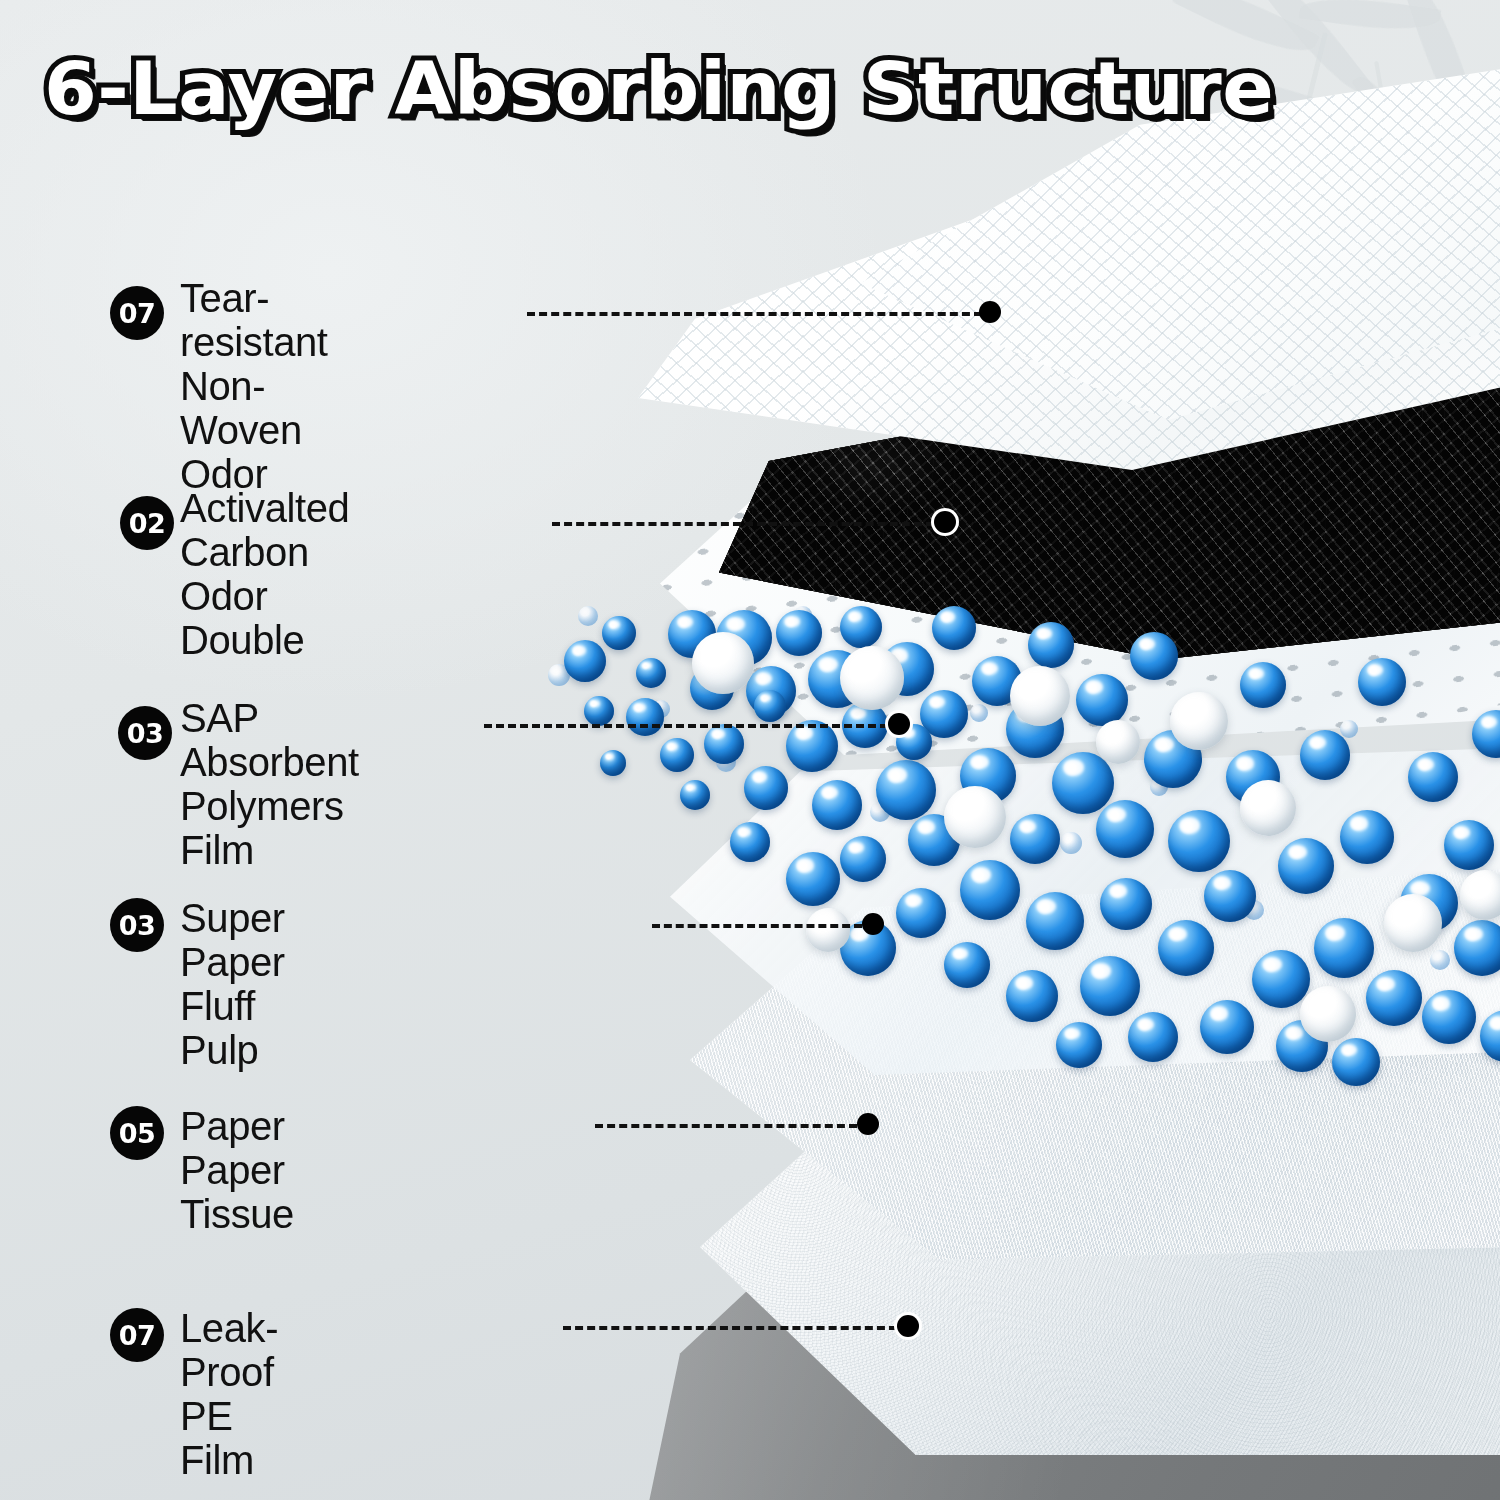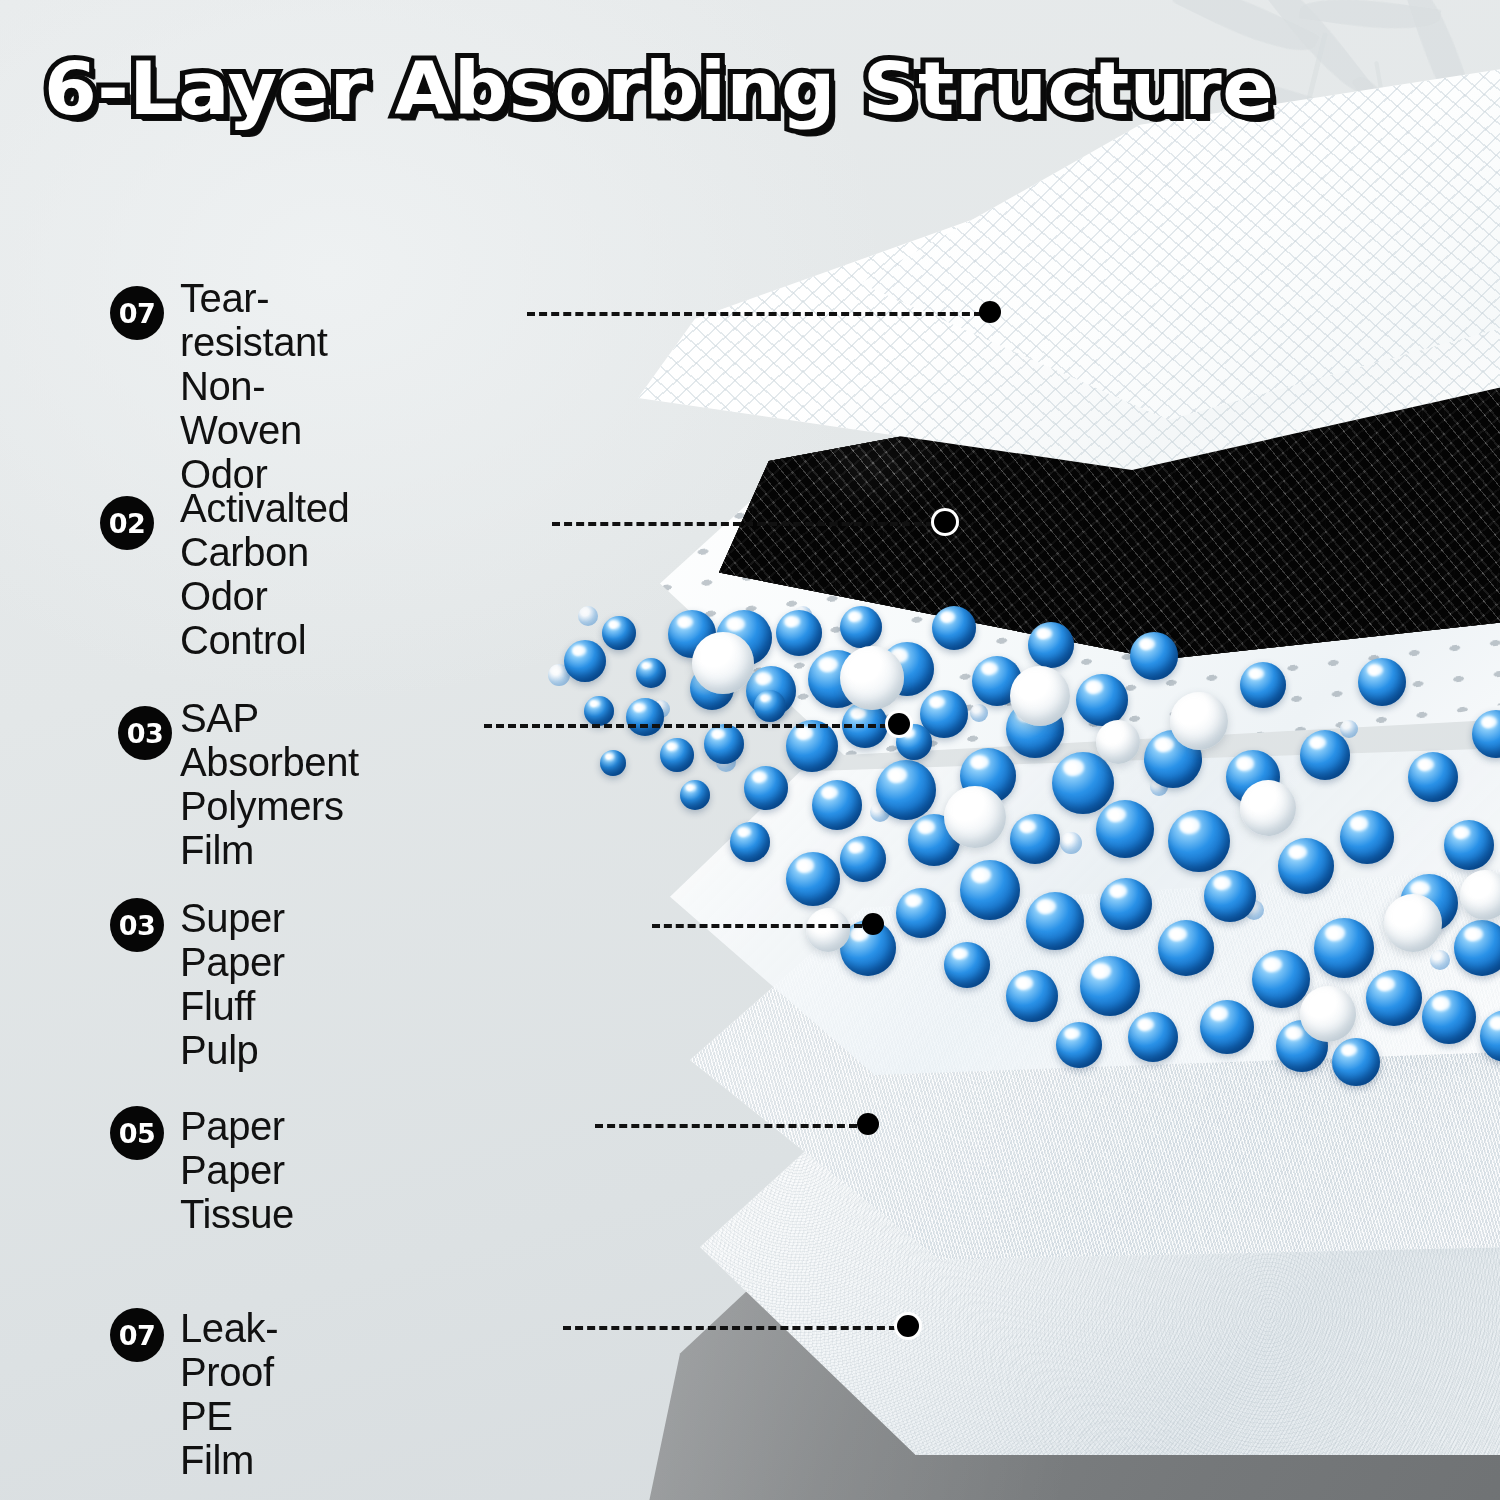--- a/index.html
+++ b/index.html
@@ -381,23 +381,23 @@
 
   <div id="callouts">
       <div class="callout">
         <div class="badge" style="left: 110px; top: 286px;">07</div>
         <div class="label" style="left: 180px; top: 276px;">Tear-resistant
 Non-Woven Odor</div>
         <div class="leader" style="left: 527px; top: 312px; width: 455px;"></div>
         <div class="dot" style="left: 979px; top: 301px;"></div>
       </div>
       <div class="callout">
-        <div class="badge" style="left: 100px; top: 496px; text-align: center;">02</div>
+        <div class="badge" style="left: 120px; top: 496px; text-align: center;">02</div>
         <div class="label" style="left: 180px; top: 486px;">Activalted Carbon
-Odor Control</div>
+Odor Double</div>
         <div class="leader" style="left: 552px; top: 522px; width: 382px;"></div>
         <div class="dot ring" style="left: 934px; top: 511px;"></div>
       </div>
       <div class="callout">
         <div class="badge" style="left: 118px; top: 706px;">03</div>
         <div class="label" style="left: 180px; top: 696px;">SAP Absorbent
 Polymers Film</div>
         <div class="leader" style="left: 484px; top: 724px; width: 404px;"></div>
         <div class="dot ring" style="left: 888px; top: 713px;"></div>
       </div>

